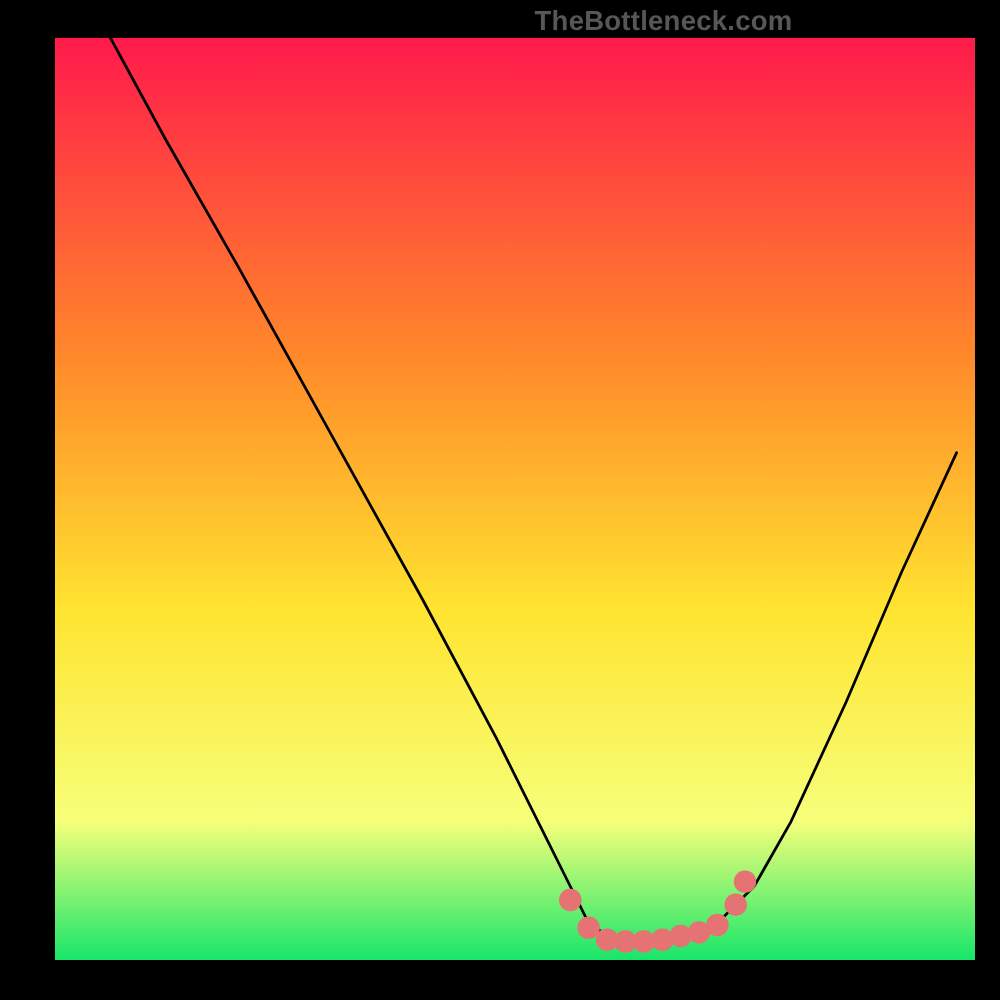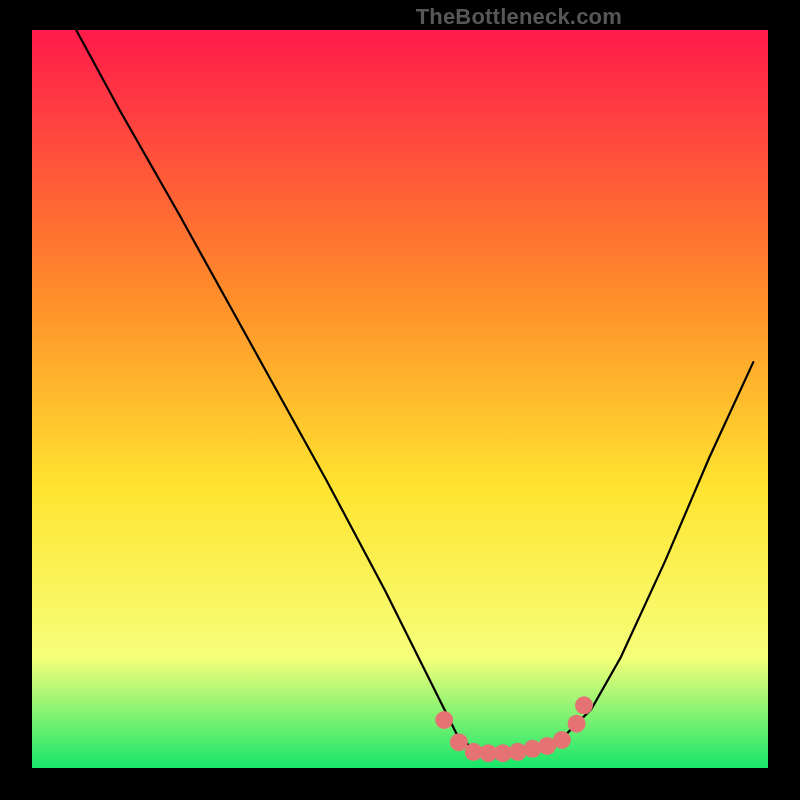--- a/index.html
+++ b/index.html
@@ -5,21 +5,21 @@
   html, body {
     margin: 0;
     padding: 0;
     width: 800px;
     height: 800px;
     background: #000;
     overflow: hidden;
   }
   .frame {
     position: absolute;
-    left: 0;
+    left: 12px;
     top: 0;
     width: 636px;
     height: 800px;
     background: #000;
   }
   .plot {
     position: absolute;
     left: 32px;
     top: 30px;
     width: 736px;

